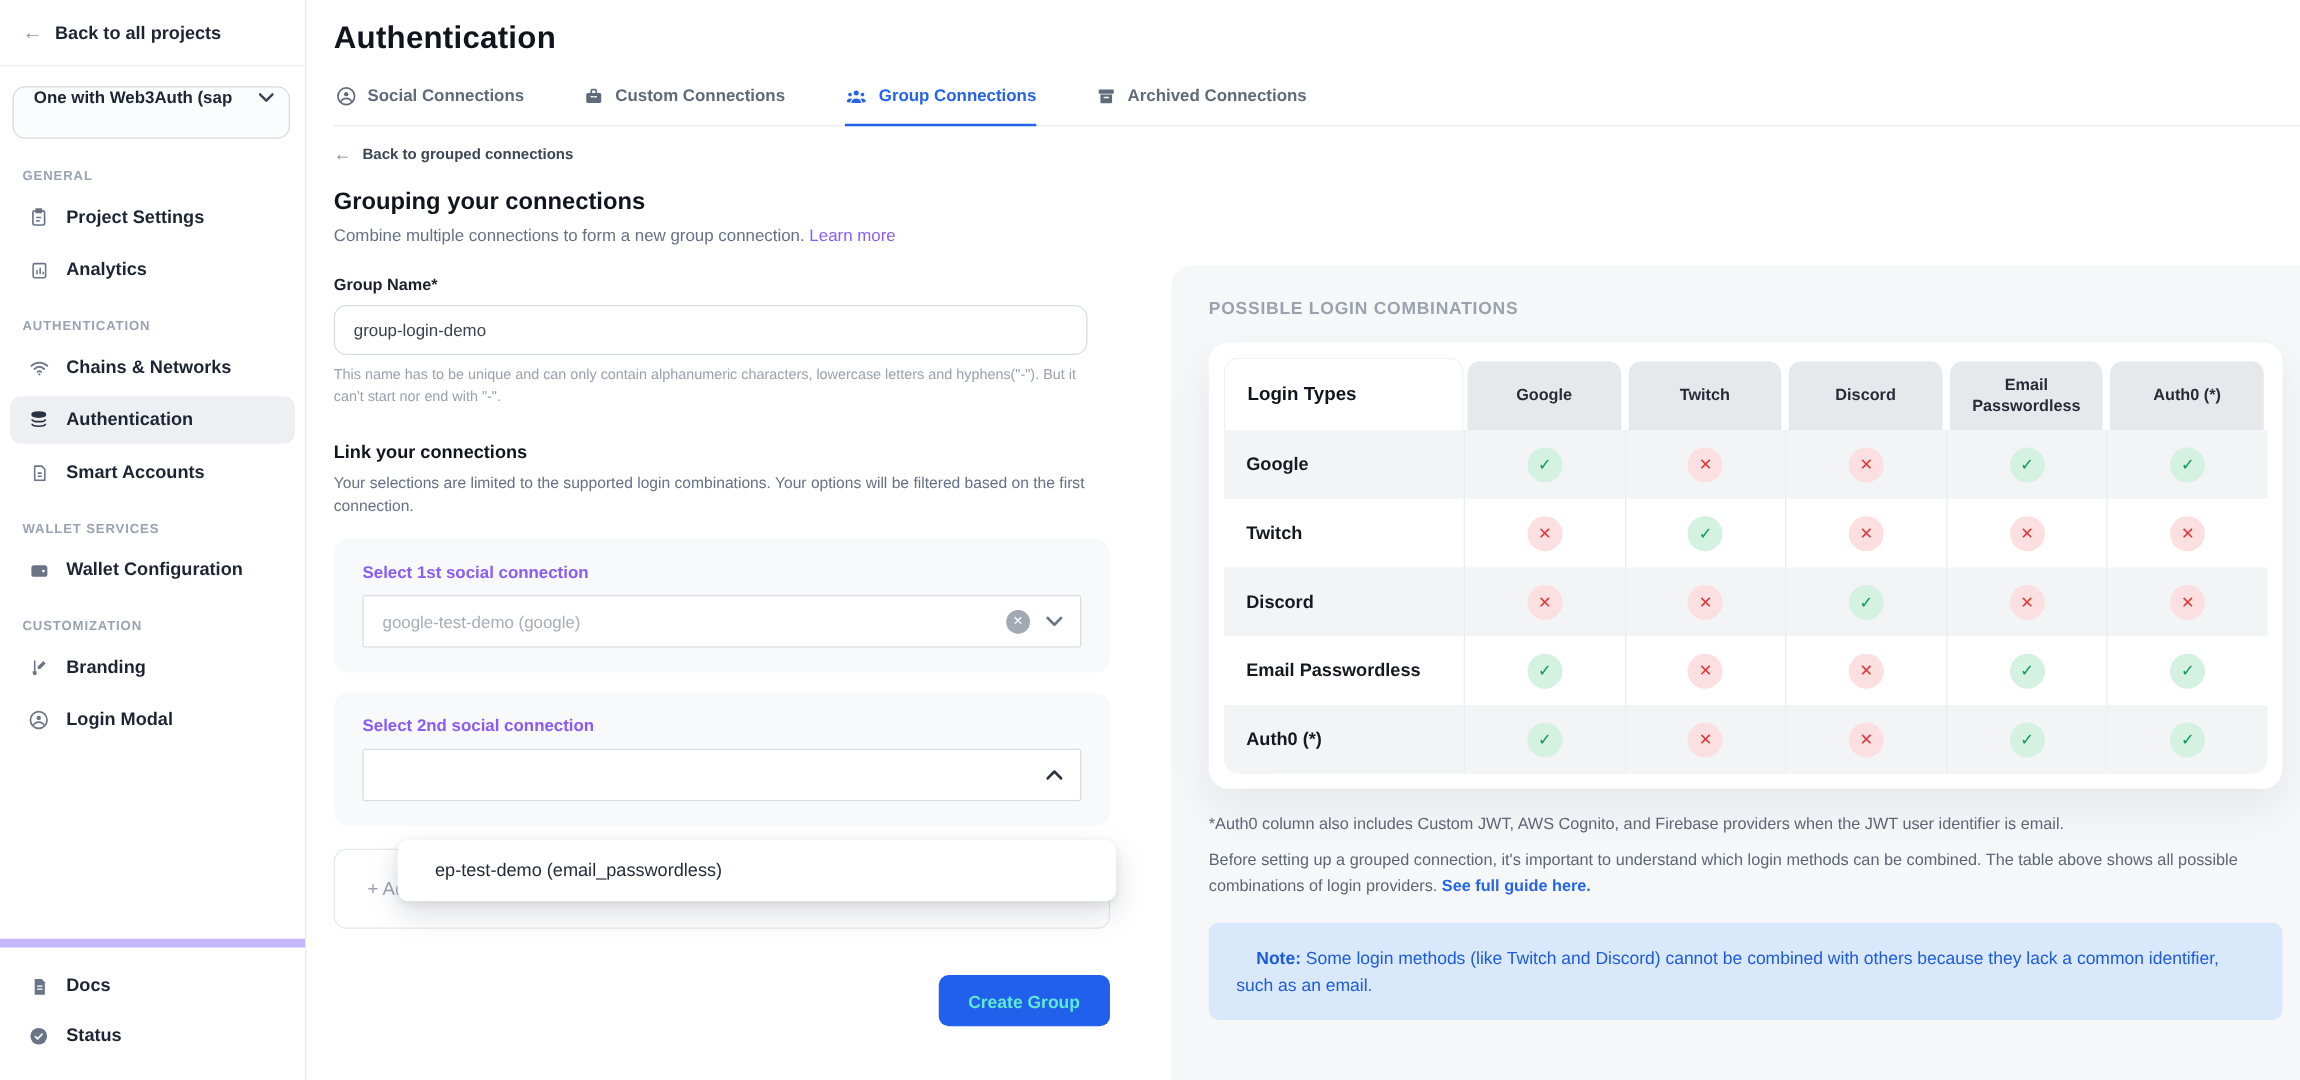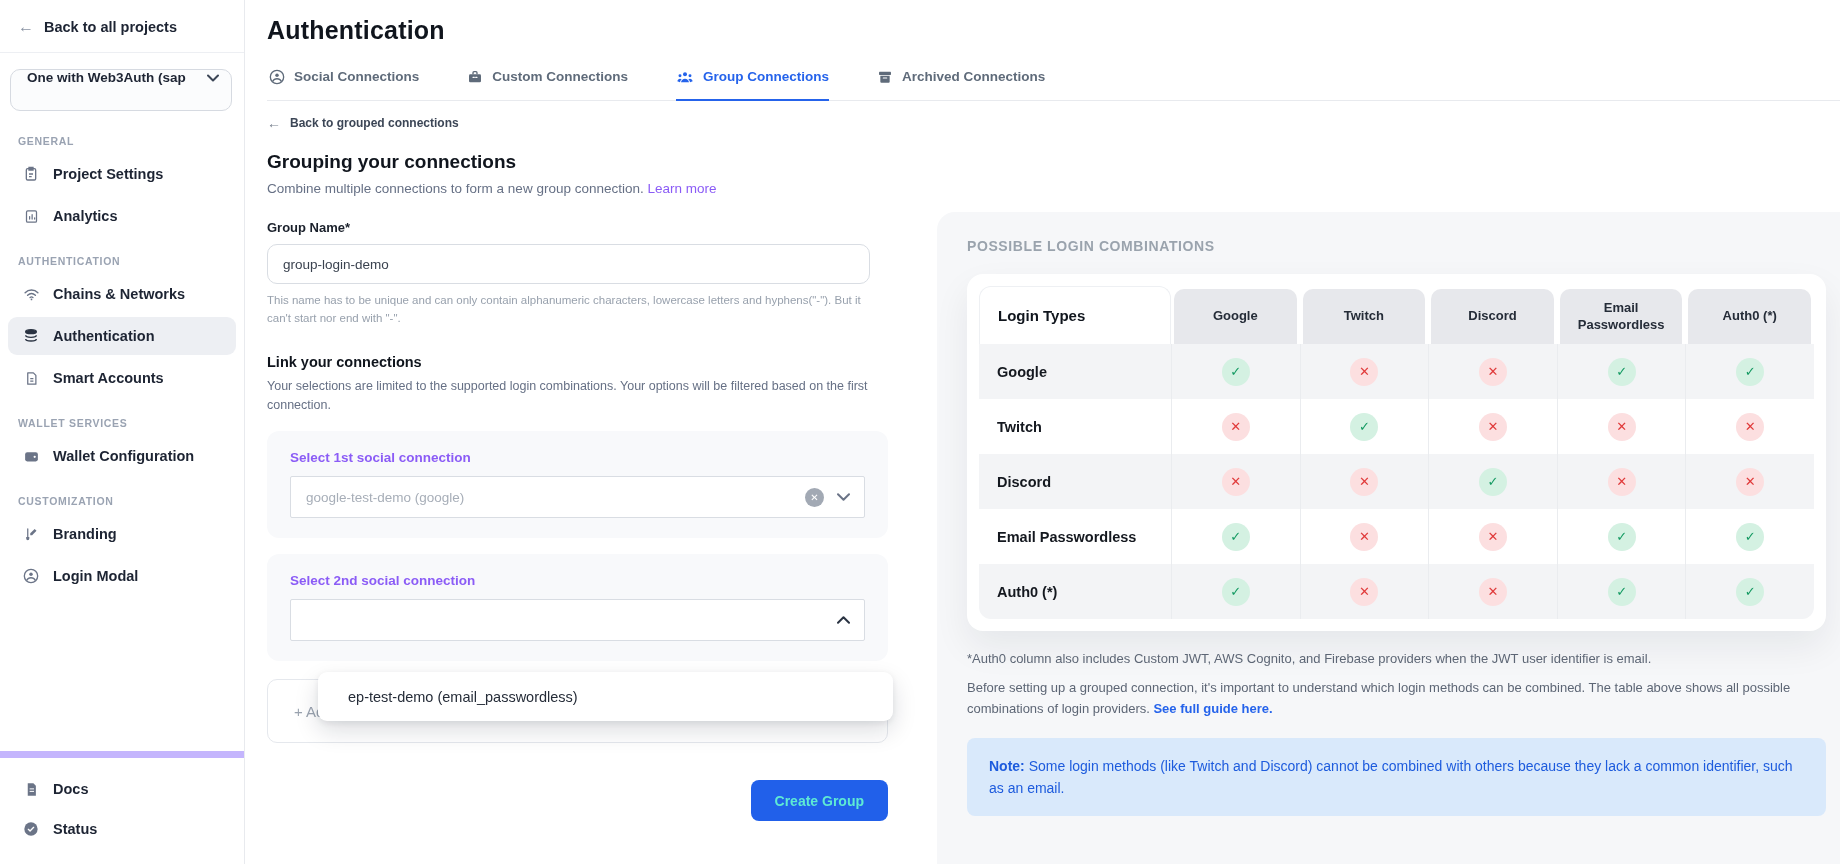--- a/index.html
+++ b/index.html
@@ -101,21 +101,21 @@
   .mark[data-v="yes"] { background:#d4f1e2; color:#149a62; font-weight:600; }
   .mark[data-v="yes"]::before { content:"✓"; }
   .mark[data-v="no"] { background:#fcdfe0; color:#e03a3a; font-weight:700; }
   .mark[data-v="no"]::before { content:"✕"; }
 
   .footnote { margin-top:20px; font-size:13px; color:#5d6675; }
   .guide { margin-top:12px; max-width:866px; font-size:13px; line-height:1.6; color:#5d6675; }
   .guide a { color:#2563eb; font-weight:700; text-decoration:none; cursor:pointer; }
   .note-box { margin-top:18px; max-width:872px; background:#d9e9fb; border-radius:8px;
     padding:17px 22px; font-size:14px; line-height:1.6; color:#1d5bdd; }
-  .note-box b { font-weight:800; }
+  .note-box b { font-weight:800;margin-left:16px; }
 </style>
 </head>
 <body>
 
 <div class="app">
 
   <aside class="sidebar">
     <div class="back-projects">
       <span class="arrow">←</span>
       <span>Back to all projects</span>

